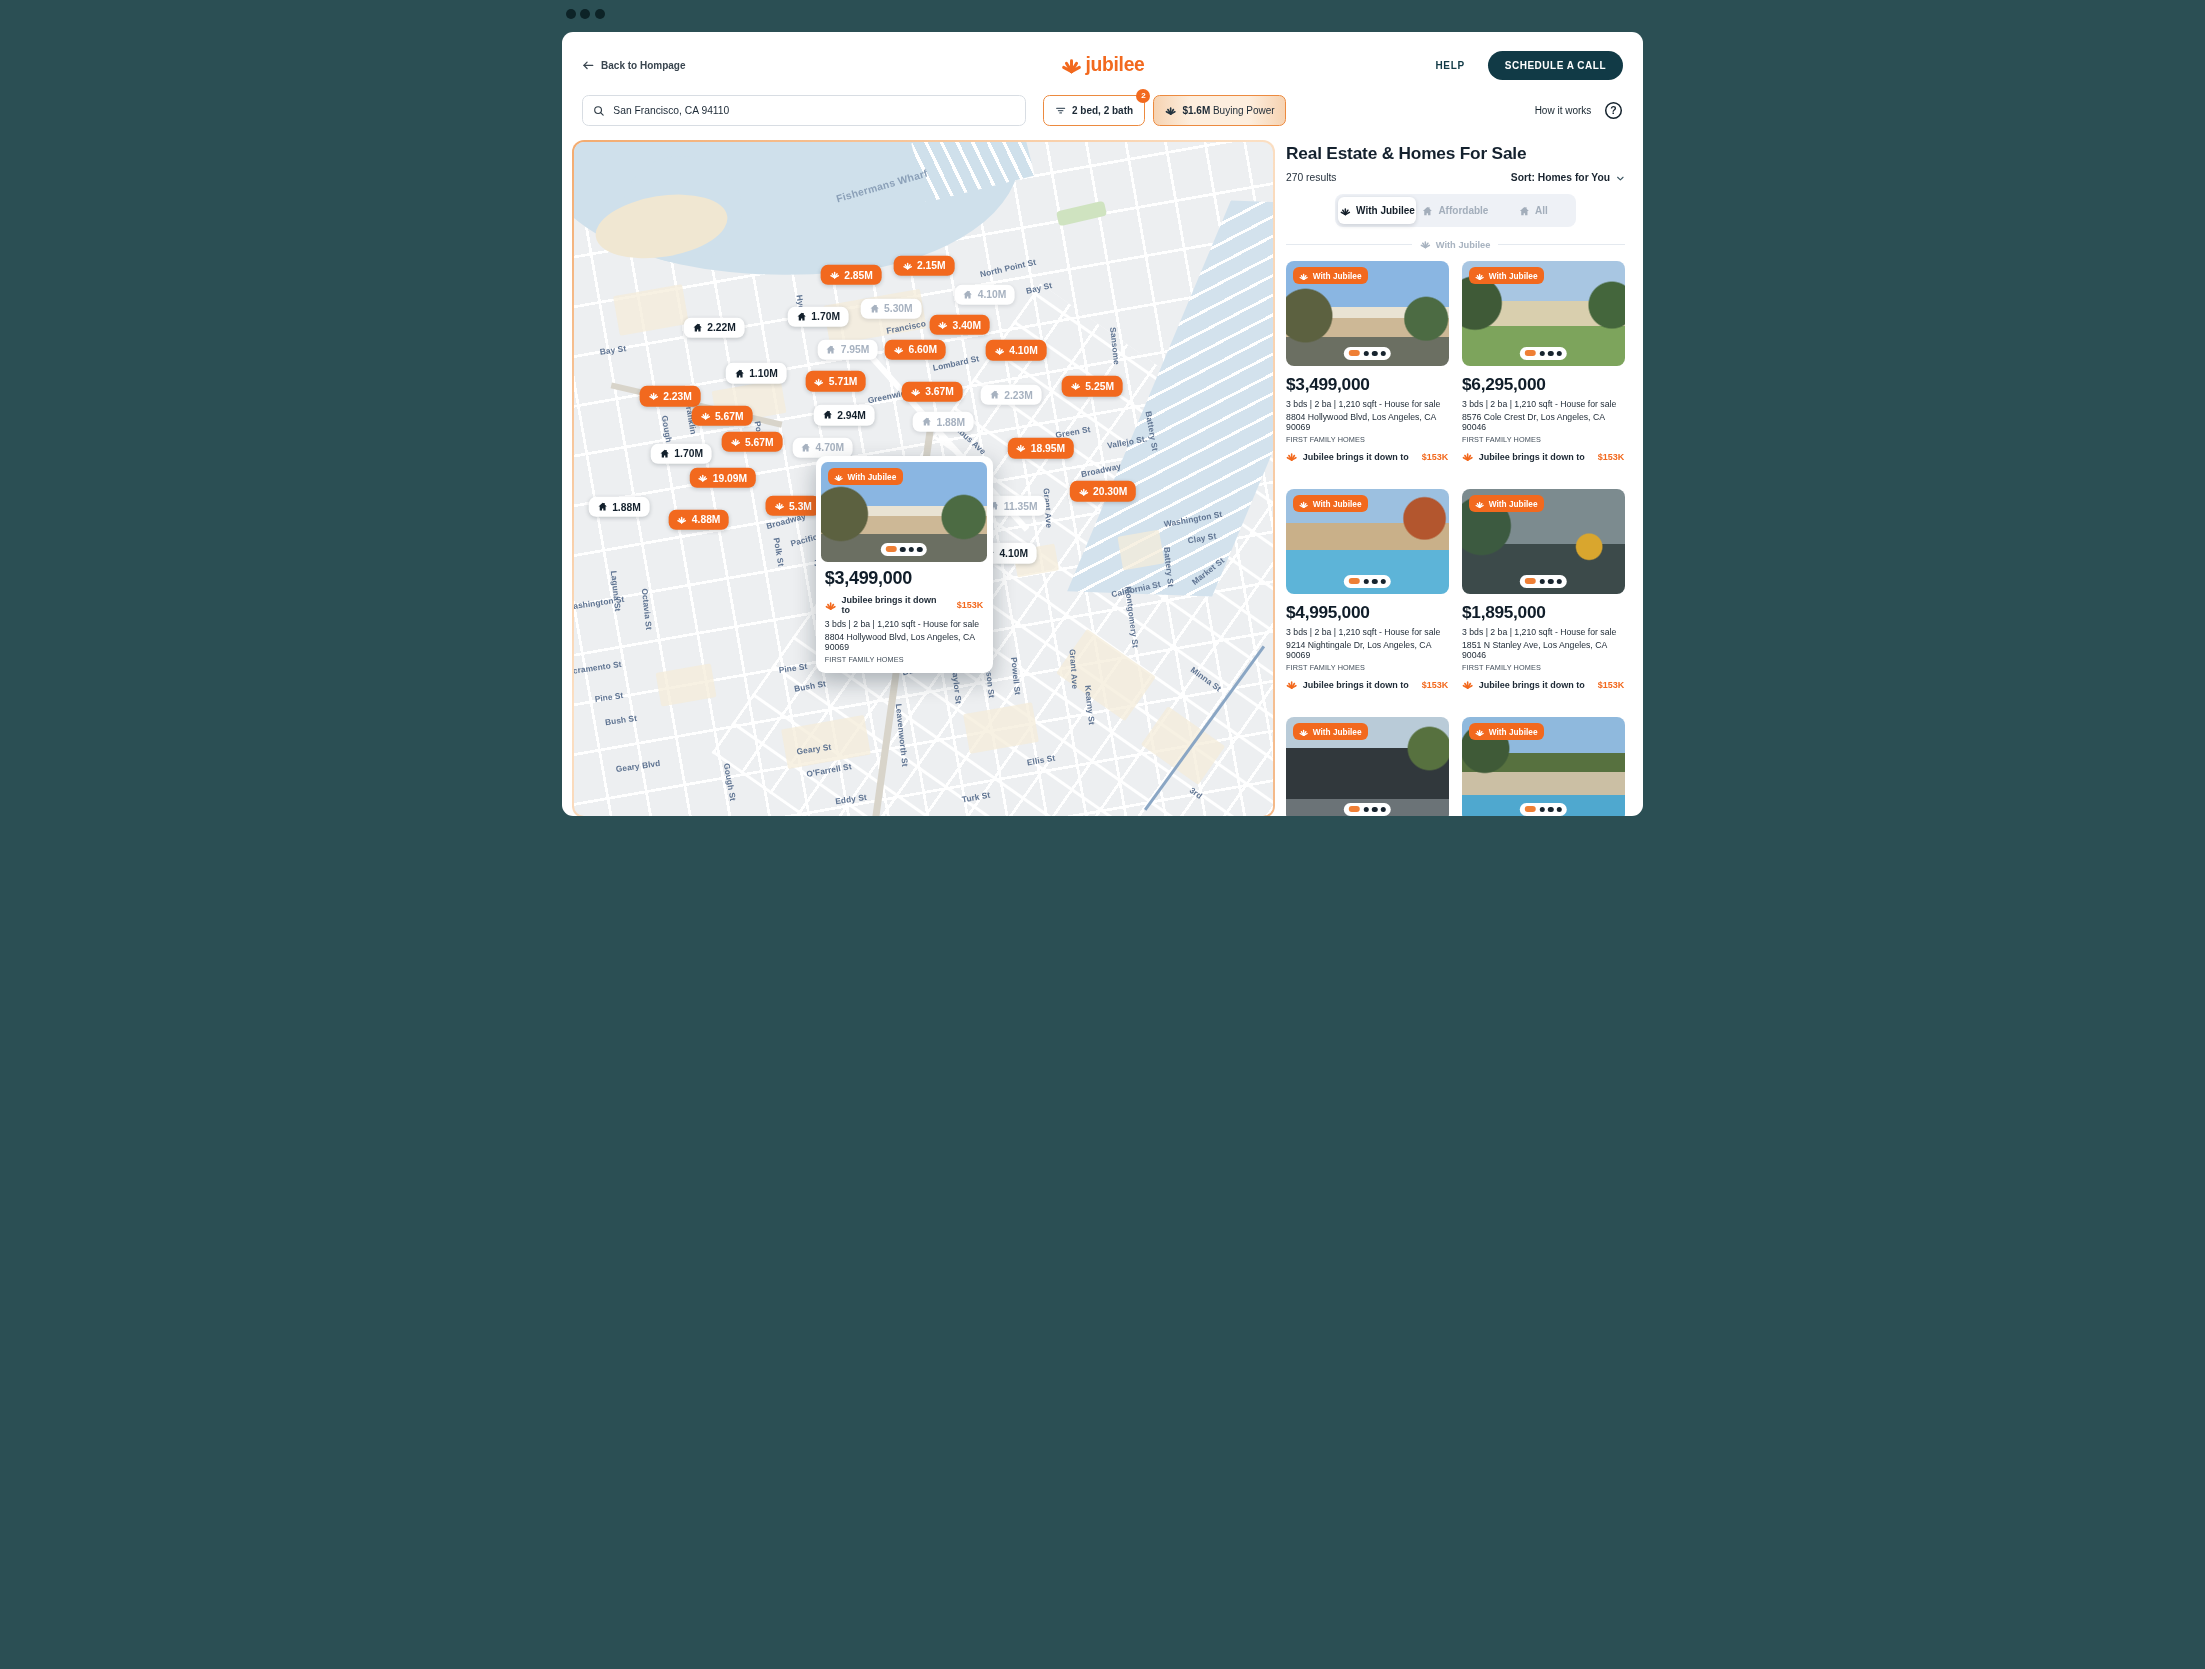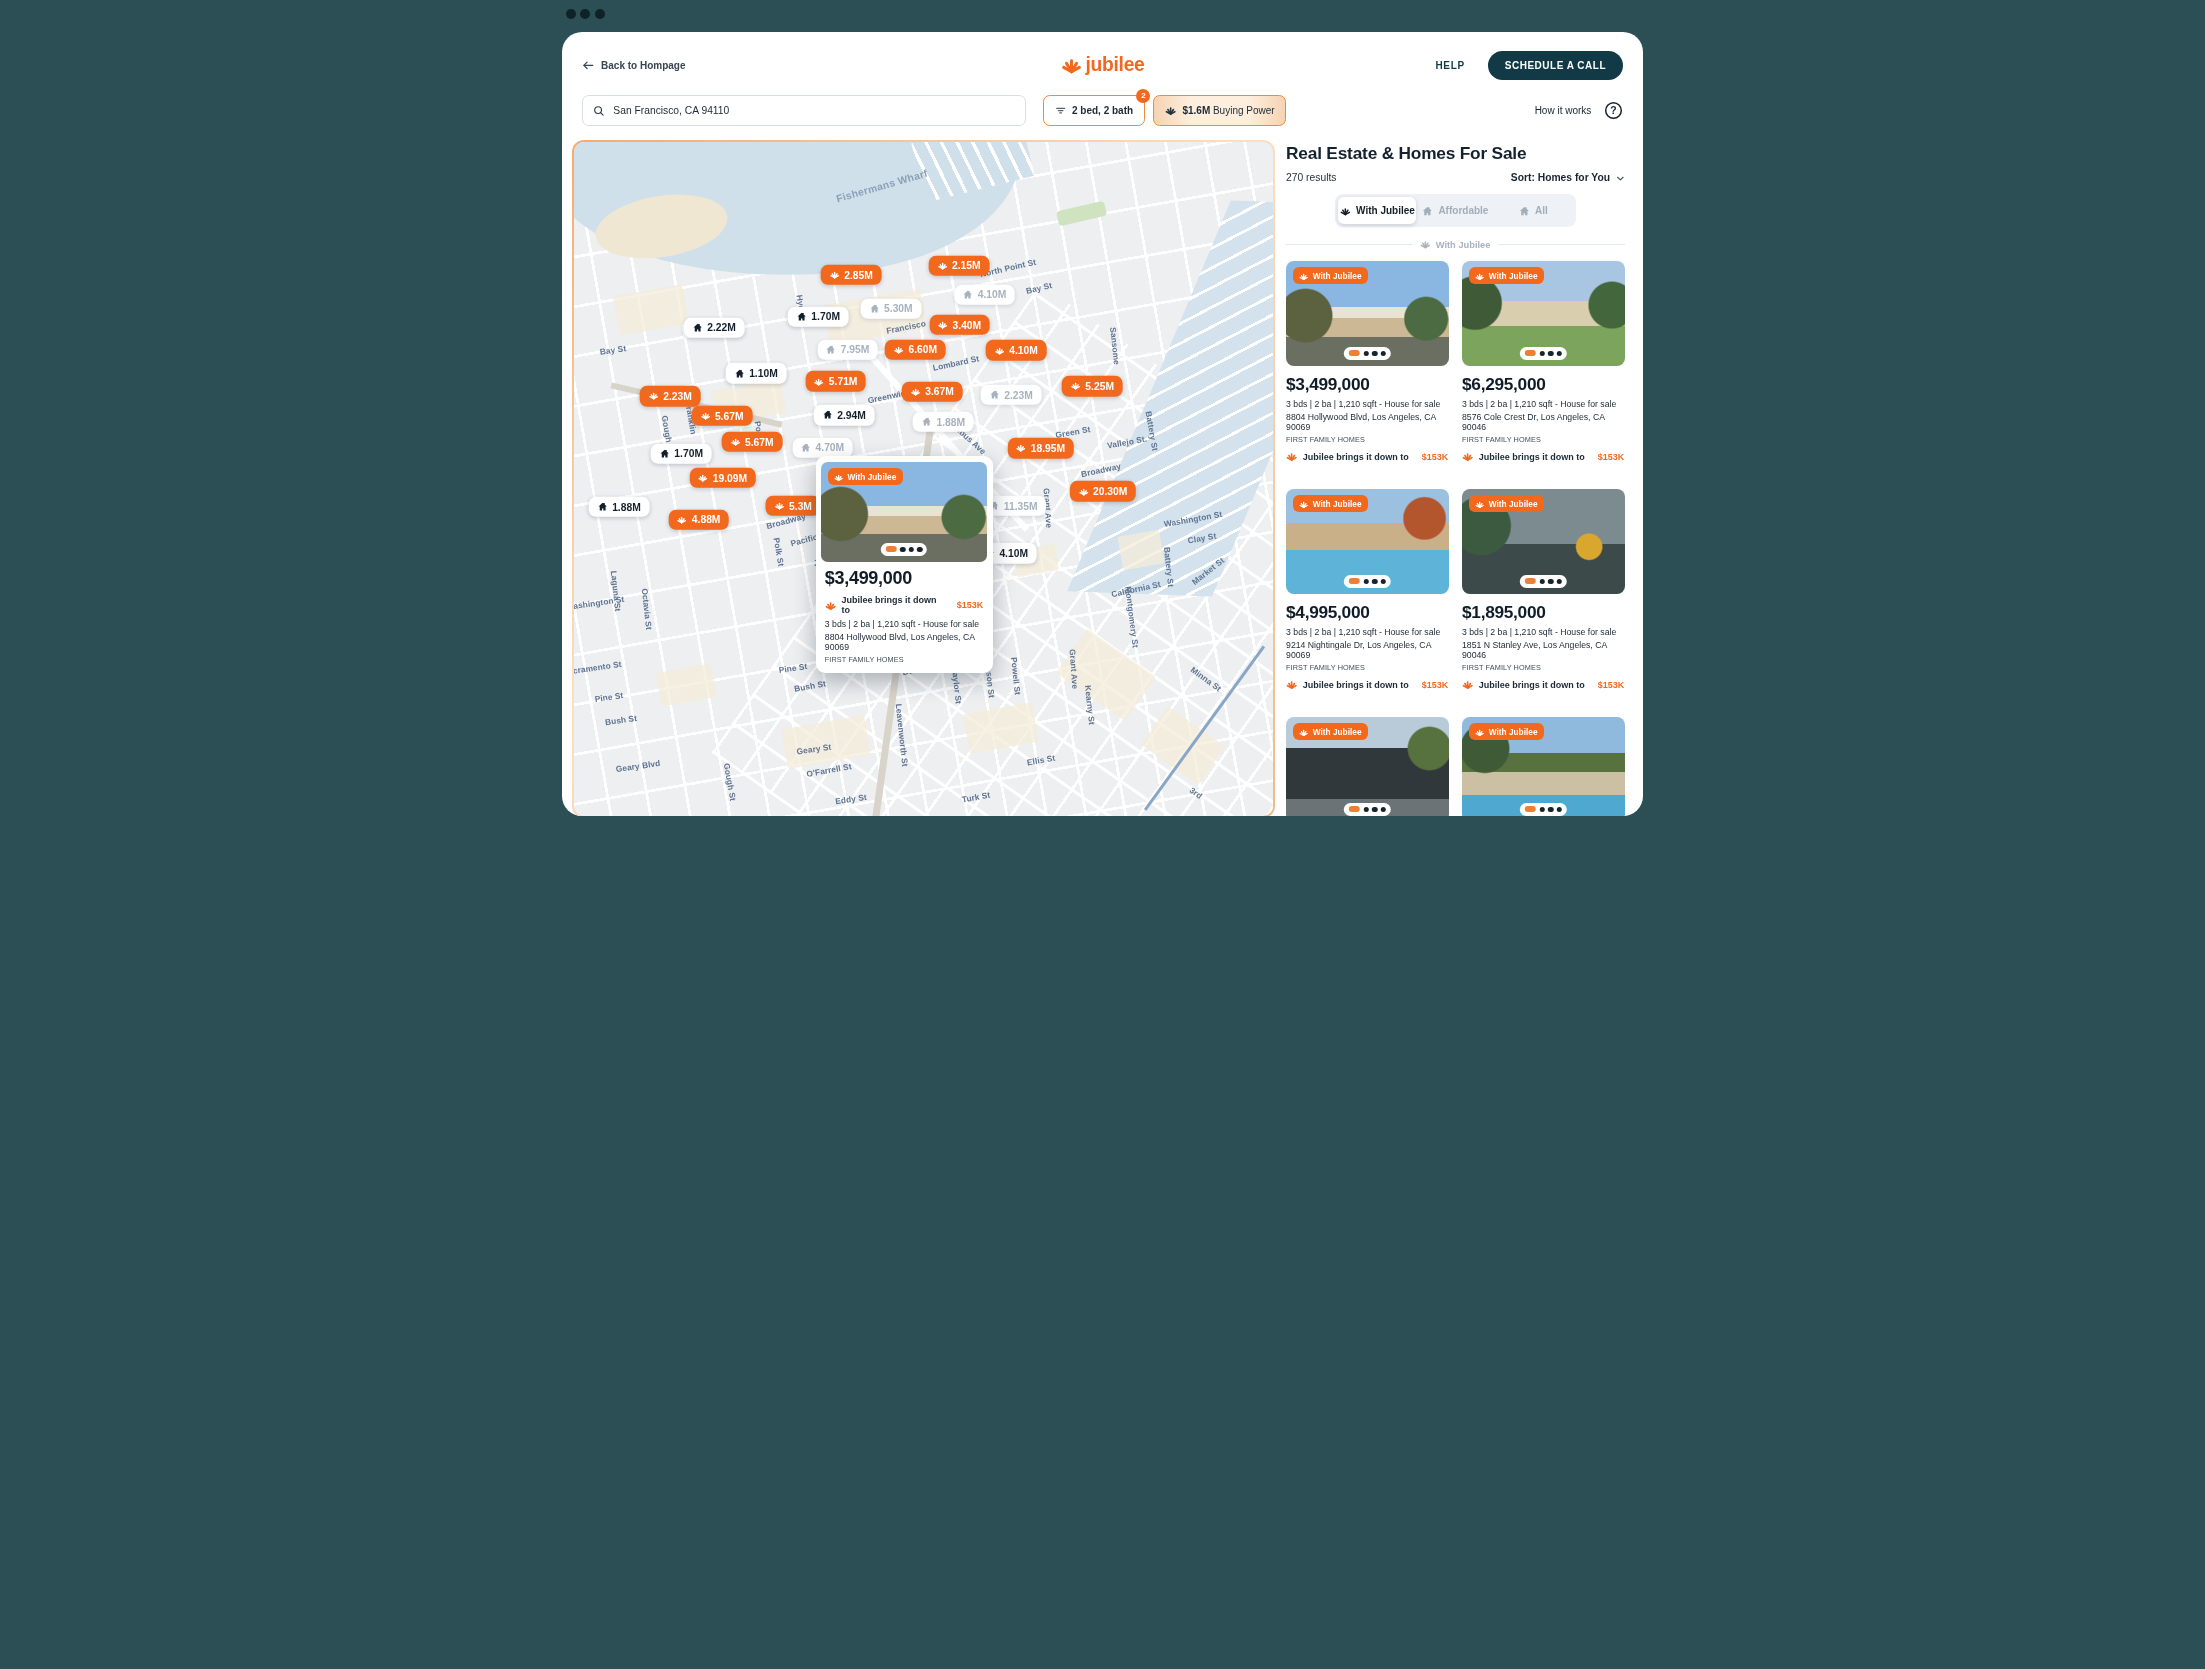--- a/index.html
+++ b/index.html
@@ -1,20 +1,20 @@
 <!DOCTYPE html>
 <html style="font-size:10.7px"><head>
 <meta charset="utf-8">
 <style>
   html,body{margin:0;padding:0;background:#2b4f54;font-family:"Liberation Sans",sans-serif;}
   *{box-sizing:border-box;}
   .stage{position:relative;width:1103px;height:835px;background:#2b4f54;overflow:hidden;margin:0 auto;}
   .win-dots{position:absolute;top:9.3px;left:14.6px;display:flex;gap:4.7px;}
   .win-dots i{width:10px;height:10px;border-radius:50%;background:#0d2327;display:block;}
-  .page{position:absolute;left:10.7px;right:10.7px;top:32px;bottom:18.6px;background:#ffffff;border-radius:20px;overflow:hidden;}
+  .page{position:absolute;left:10.7px;right:10.7px;top:32px;bottom:18.6px;background:#ffffff;border-radius:11px;overflow:hidden;}
   .ic{width:1em;height:1em;display:inline-block;vertical-align:middle;}
 
   
   .topbar{display:flex;align-items:center;padding:18.6px 20px 0 20px;position:relative;height:48px;}
   .back{display:flex;align-items:center;gap:6.7px;font-size:10px;font-weight:700;color:#39454f;cursor:pointer;}
   .back .ic{font-size:12.7px;color:#39454f;}
   .logo{position:absolute;left:50%;transform:translateX(-50%);display:flex;align-items:center;gap:4px;color:#f2691e;}
   .logo .ic{font-size:21px;}
   .logo b{font-size:19.3px;font-weight:800;letter-spacing:-0.3px;}
   .top-right{margin-left:auto;display:flex;align-items:center;gap:22.6px;}
@@ -301,21 +301,21 @@
                 <g stroke="currentColor" stroke-width="3.4" stroke-linecap="round" fill="none">
                   <path d="M12 17V4.5"></path>
                   <path d="M12 17 6.2 7.5"></path>
                   <path d="M12 17l5.8-9.5"></path>
                   <path d="M12 17 3 12.2"></path>
                   <path d="M12 17l9-4.8"></path>
                 </g>
               </svg>
               <span>2.85M</span>
             </div>
-            <div class="marker jubilee" style="left: 50%; top: 18.3%; margin-left: 35px;">
+            <div class="marker jubilee" style="left: 50%; top: 18.3%;">
               <svg class="ic" viewBox="0 0 24 20">
                 <g stroke="currentColor" stroke-width="3.4" stroke-linecap="round" fill="none">
                   <path d="M12 17V4.5"></path>
                   <path d="M12 17 6.2 7.5"></path>
                   <path d="M12 17l5.8-9.5"></path>
                   <path d="M12 17 3 12.2"></path>
                   <path d="M12 17l9-4.8"></path>
                 </g>
               </svg>
               <span>2.15M</span>

